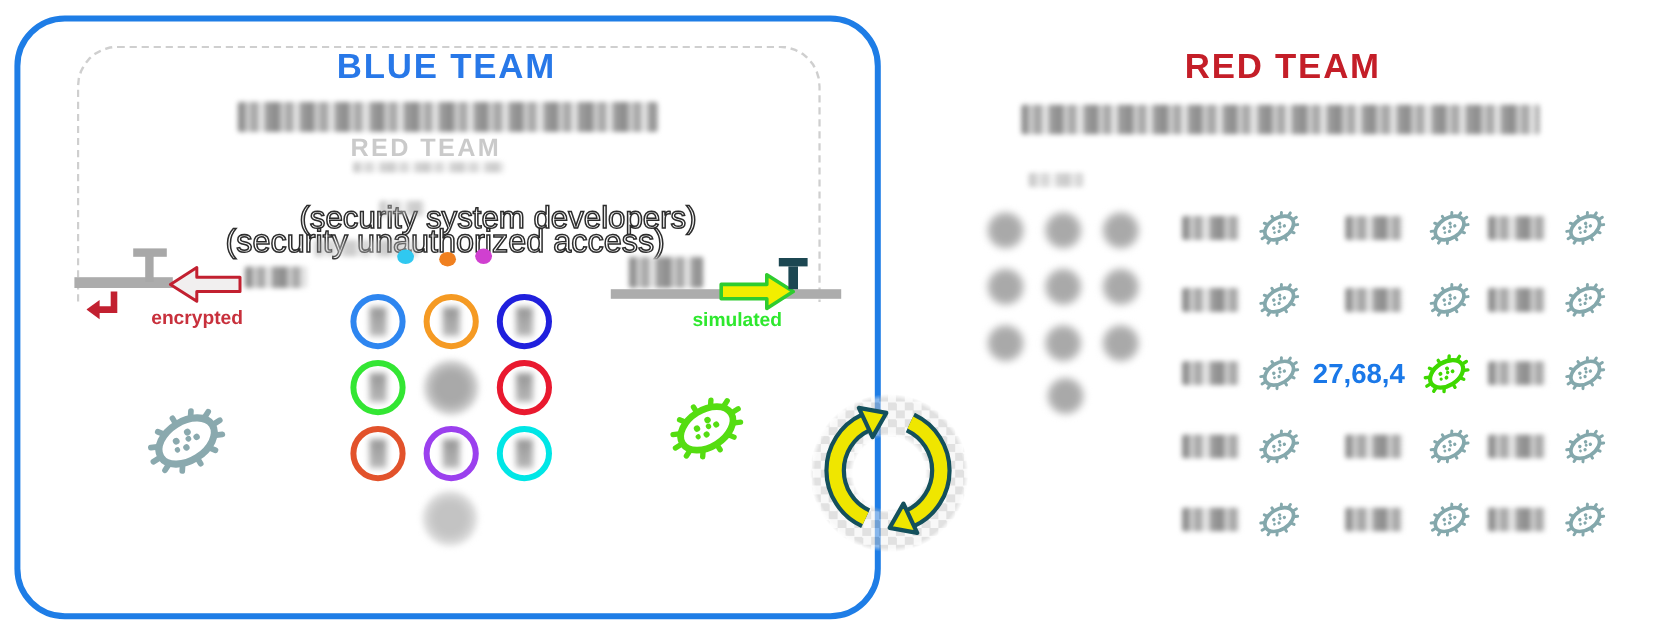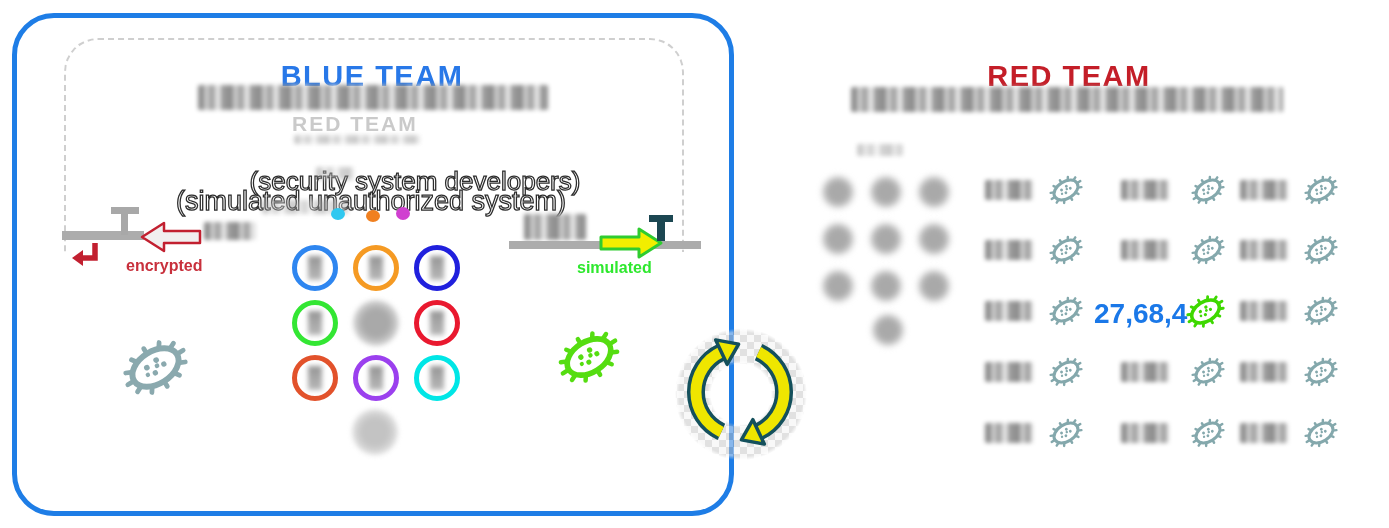--- a/index.html
+++ b/index.html
@@ -6,21 +6,21 @@
   #stage{position:relative;width:1389px;height:528px;overflow:hidden;
          font-family:"Liberation Sans",sans-serif;background:#fff;}
   .abs{position:absolute;}
 
   
   .panel{position:absolute;border-radius:42px;background:#fff;box-sizing:border-box;}
   .panel.blue{left:12px;top:13px;width:722px;height:503px;border:5px solid #1E7DE6;}
   .dashedbox{position:absolute;left:64px;top:38px;width:616px;height:212px;
              border:2px dashed #CFCFCF;border-bottom:none;border-radius:34px 34px 0 0;}
 
-  .team-title{position:absolute;font-weight:bold;font-size:29px;letter-spacing:1.5px;text-align:center;margin-top:20px;}
+  .team-title{position:absolute;font-weight:bold;font-size:29px;letter-spacing:1.5px;text-align:center;}
   .team-title.blue{left:64px;top:40px;width:616px;color:#2878E8;}
   .team-title.red{left:758px;top:40px;width:622px;color:#C41E28;}
 
   
   .pxblur{position:absolute;filter:blur(2.2px);border-radius:2px;background-image:
     repeating-linear-gradient(90deg,#8e8e8e 0 6px,#c9c9c9 6px 11px,#a6a6a6 11px 17px,#e2e2e2 17px 23px,#9a9a9a 23px 29px),
     repeating-linear-gradient(0deg,rgba(255,255,255,.55) 0 5px,rgba(90,90,90,.28) 5px 10px);}
   .pxblur.light{opacity:.45;}
   .ghost-title{position:absolute;left:292px;top:112px;font-weight:bold;font-size:21px;
     letter-spacing:2px;color:#BDBDBD;opacity:.8;}
@@ -54,21 +54,21 @@
   
   .cluster-grid{position:absolute;left:822px;top:176px;display:grid;
     grid-template-columns:repeat(3,32px);column-gap:16px;row-gap:15px;}
   .cluster-dot{width:32px;height:32px;border-radius:50%;filter:blur(3px);
     background:radial-gradient(circle,#a9a9a9 0 45%,#dedede 75%,rgba(222,222,222,0));}
 
   .virus{position:absolute;}
   .virus svg{width:100%;height:100%;display:block;}
 
   .num-blur{width:48px;height:20px;}
-  .highlight-value{position:absolute;font-weight:bold;font-size:28px;white-space:nowrap;}
+  .highlight-value{position:absolute;font-weight:bold;font-size:23px;white-space:nowrap;}
 
   
   .checker{position:absolute;left:670px;top:328px;width:142px;height:138px;opacity:.5;
     background:repeating-conic-gradient(#c4c4c4 0% 25%,#f2f2f2 0% 50%) 0 0/14px 14px;
     -webkit-mask:radial-gradient(circle at 50% 48%,transparent 0 30px,#000 34px 62px,transparent 66px);
             mask:radial-gradient(circle at 50% 48%,transparent 0 30px,#000 34px 62px,transparent 66px);}
   .svgdefs{position:absolute;width:0;height:0;overflow:hidden;}
 </style>
 </head>
 <body>
@@ -109,21 +109,21 @@
 
   <div class="panel blue"></div>
   <div class="dashedbox"></div>
   <div class="team-title blue">BLUE TEAM</div>
 
   <div class="pxblur" style="left:198px;top:85px;width:350px;height:25px;"></div>
   <div class="ghost-title">RED TEAM</div>
   <div class="pxblur light" style="left:294px;top:135px;width:126px;height:9px;"></div>
 
   <div class="overlay-line top">(security system developers)</div>
-  <div class="overlay-line bottom">(simulated unauthorized system)</div>
+  <div class="overlay-line bottom">(security unauthorized access)</div>
   <div class="pxblur light" style="left:316px;top:167px;width:38px;height:13px;"></div>
   <div class="pxblur light" style="left:262px;top:200px;width:86px;height:14px;"></div>
   <div class="dot" style="left:331px;top:208px;width:14px;height:12px;background:#30C8F0;"></div>
   <div class="dot" style="left:366px;top:210px;width:14px;height:12px;background:#F08020;"></div>
   <div class="dot" style="left:396px;top:207px;width:14px;height:13px;background:#D040D0;"></div>
 
   <div class="graybar" style="left:62px;top:231px;width:82px;height:9px;"></div>
   <div class="tcursor-cap" style="left:111px;top:207px;width:28px;height:7px;"></div>
   <div class="tcursor-stem" style="left:121px;top:213px;width:7px;height:22px;"></div>
   <div class="pxblur" style="left:204px;top:222px;width:52px;height:18px;"></div>

